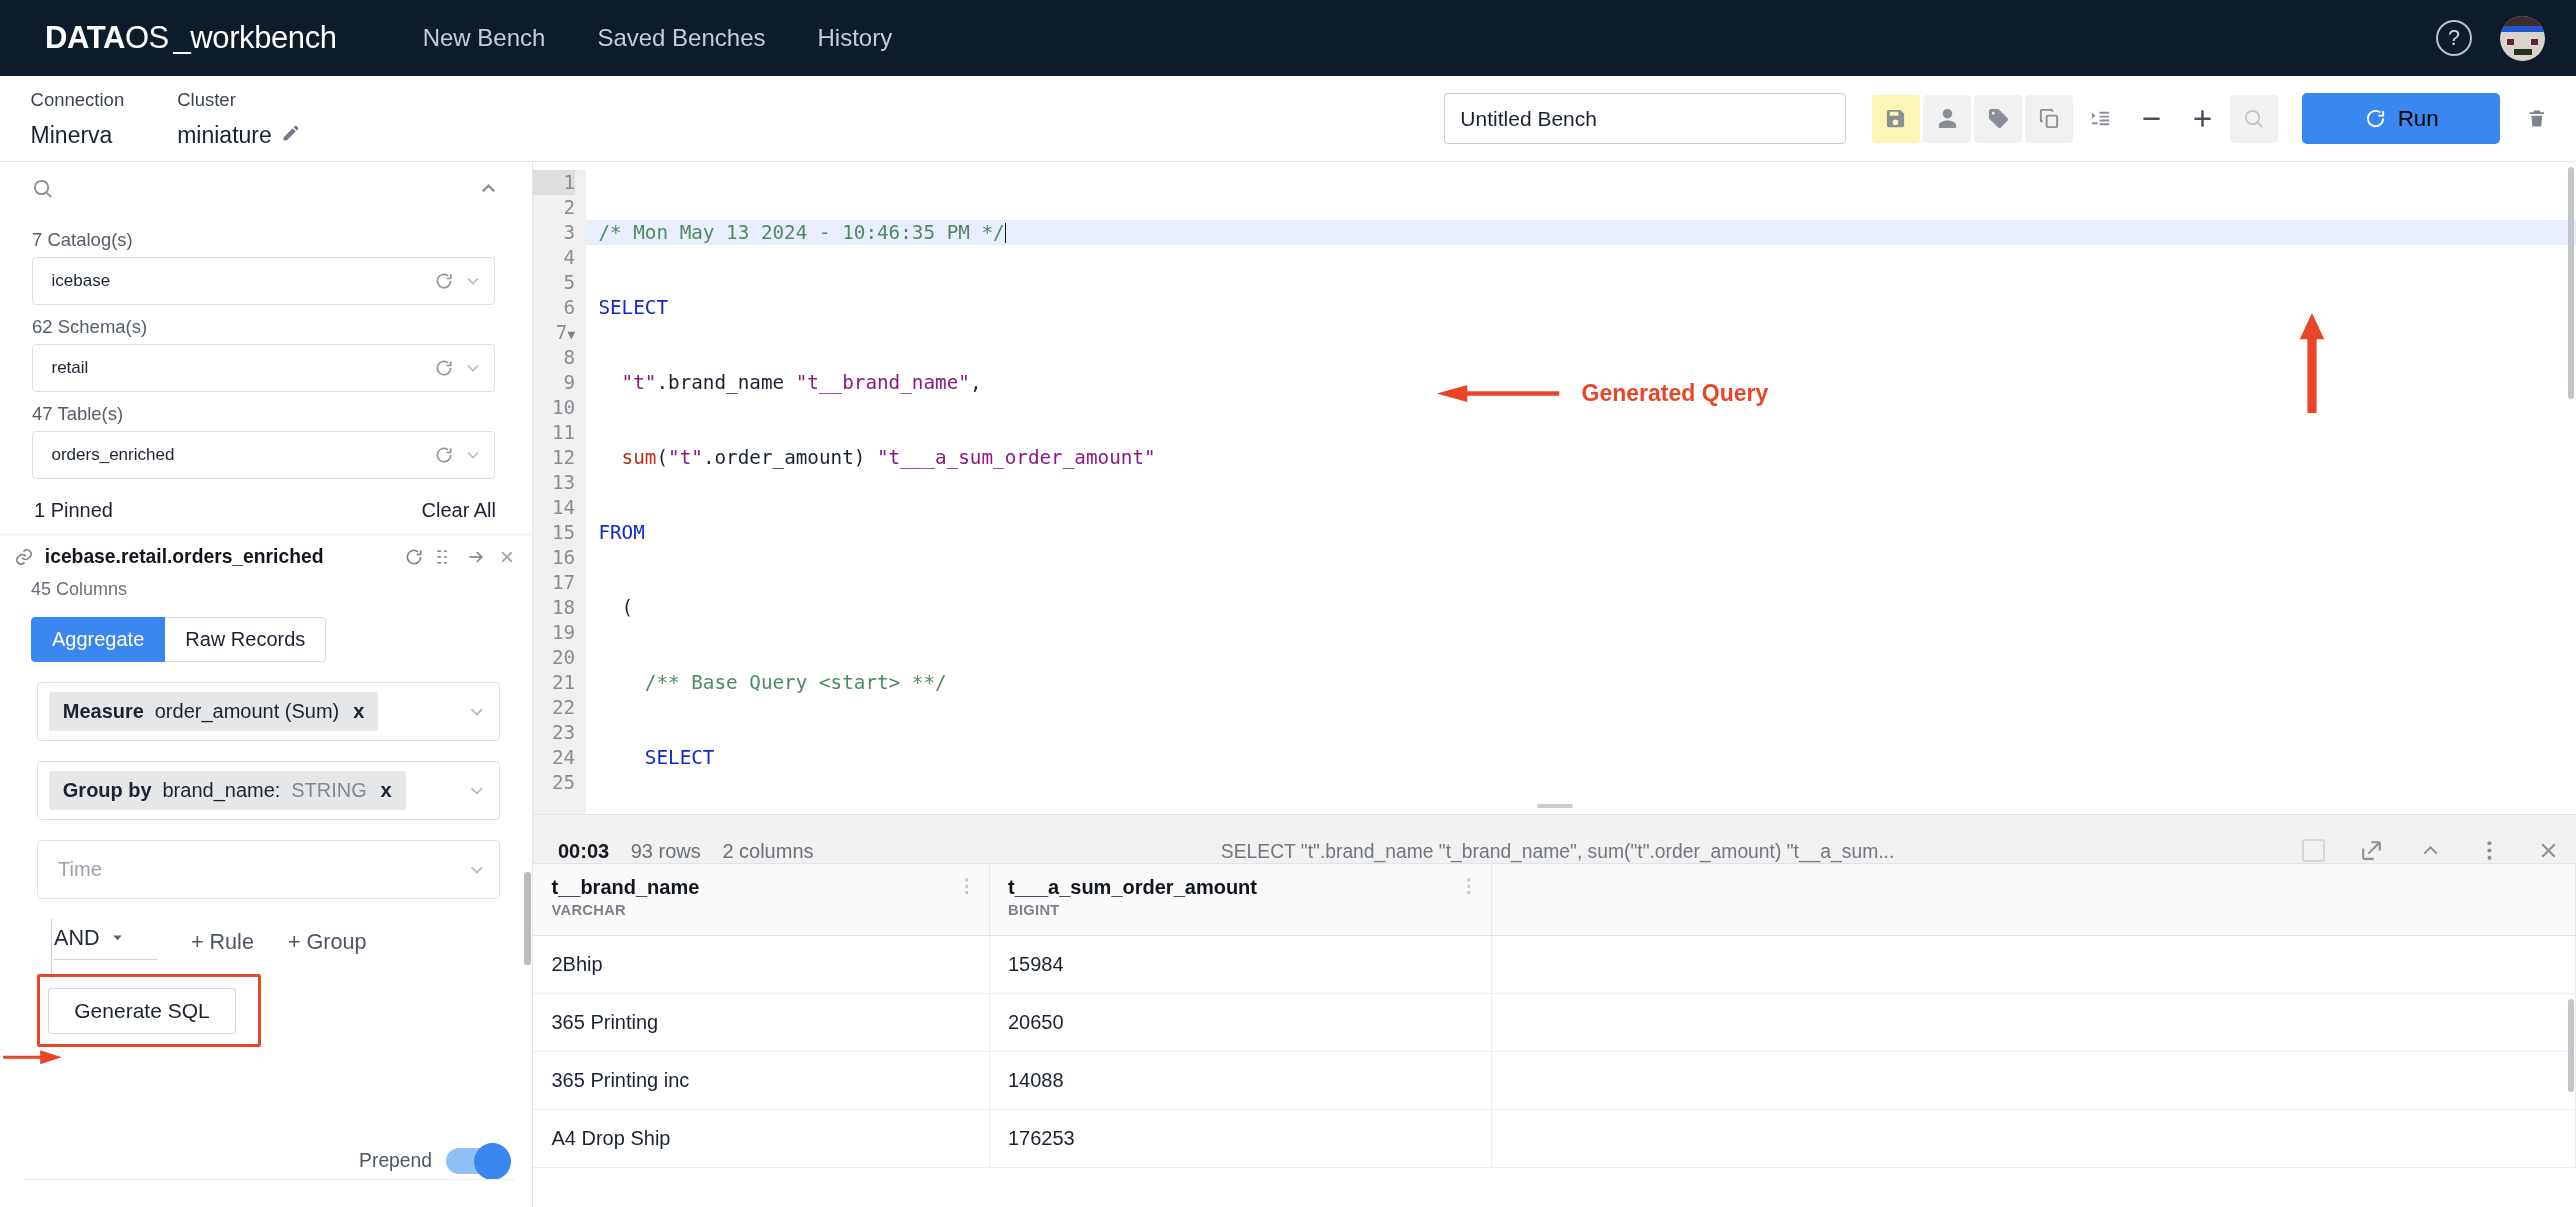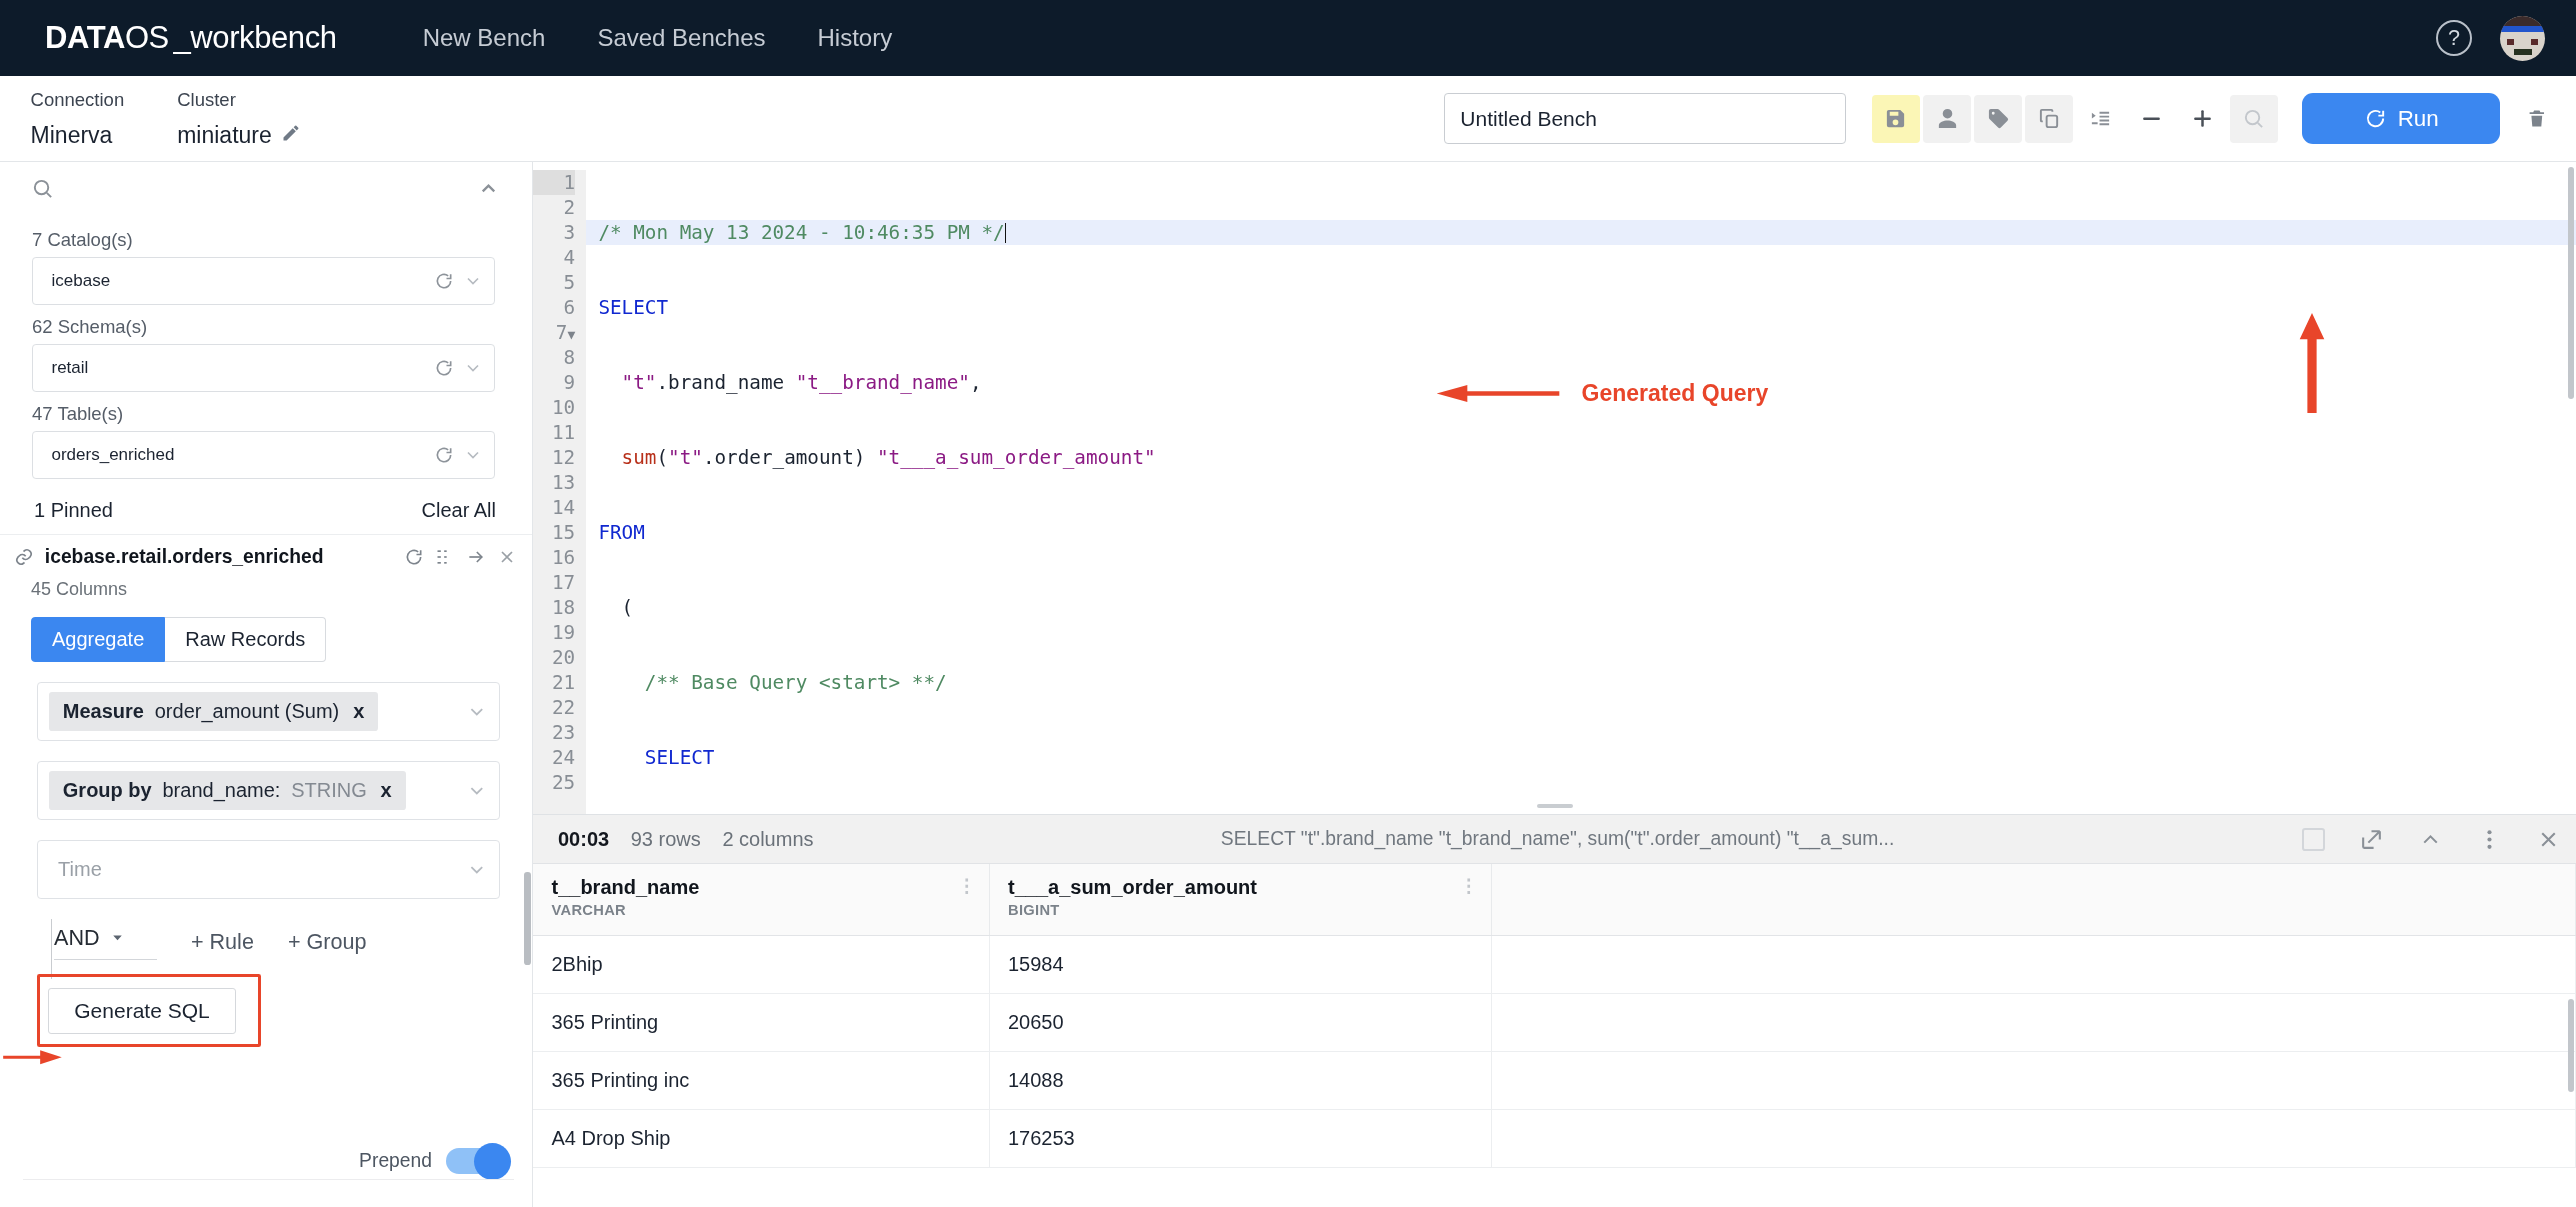--- a/index.html
+++ b/index.html
@@ -64,21 +64,21 @@
     width: 48px; height: 48px; border-radius: 3.9px; background: #f1f1f1;
     display: flex; align-items: center; justify-content: center; cursor: pointer;
     color: #8a8f96;
   }
   .tbtn.save { background: #fbf6b6; }
   .tbtn.plain { background: transparent; }
   .tbtn.search-dim { background: #f1f1f1; color: #c3c7cc; }
   .tbtn svg { display: block; }
   .run-btn {
     margin-left: 21.6px; width: 198px; height: 51px; background: #3b87f0;
-    color: #ffffff; border: none; border-radius: 11px; font-size: 22.4px;
+    color: #000000; border: none; border-radius: 5px; font-size: 22.4px;
     display: flex; align-items: center; justify-content: center; gap: 10.8px;
     cursor: pointer; font-family: "Liberation Sans", sans-serif;
   }
   .trash-btn { margin-left: 23px; color: #7c838c; cursor: pointer; display:flex; }
 
   
   .body-row { flex: 1; display: flex; min-height: 0; }
 
   
   .sidebar {
@@ -203,21 +203,21 @@
   .annot-generated {
     position: absolute; left: 903px; top: 218px; display: flex; align-items: center; gap: 21.6px;
     pointer-events: none;
   }
   .annot-generated .txt { color: #e8452a; font-size: 23px; font-weight: 700; }
 
   
   .results { flex: 1; display: flex; flex-direction: column; min-height: 0; background: #fff; }
   .res-bar {
     height: 49px; flex: 0 0 49px; background: #f1f1f1; border-bottom: 1.5px solid #e1e3e6;
-    display: flex; align-items: center; padding: 0 15.4px 0 25px; gap: 21.6px;
+    display: flex; align-items: flex-end; padding: 0 15.4px 0 25px; gap: 21.6px;
   }
   .res-time { font-size: 20px; font-weight: 700; color: #14181f; }
   .res-meta { font-size: 20px; color: #6a7179; }
   .res-sql { flex: 1; text-align: center; font-size: 19.3px; color: #70777f;
     white-space: nowrap; overflow: hidden; text-overflow: ellipsis; padding: 0 31px; }
   .res-icons { display: flex; align-items: center; gap: 34px; color: #9aa0a6; }
   .res-icons .ri { cursor: pointer; display: flex; }
   .sq-btn { width: 23px; height: 23px; border: 2.3px solid #d3d6da; border-radius: 3.1px; }
 
   table.grid { width: 100%; border-collapse: collapse; table-layout: fixed; }

